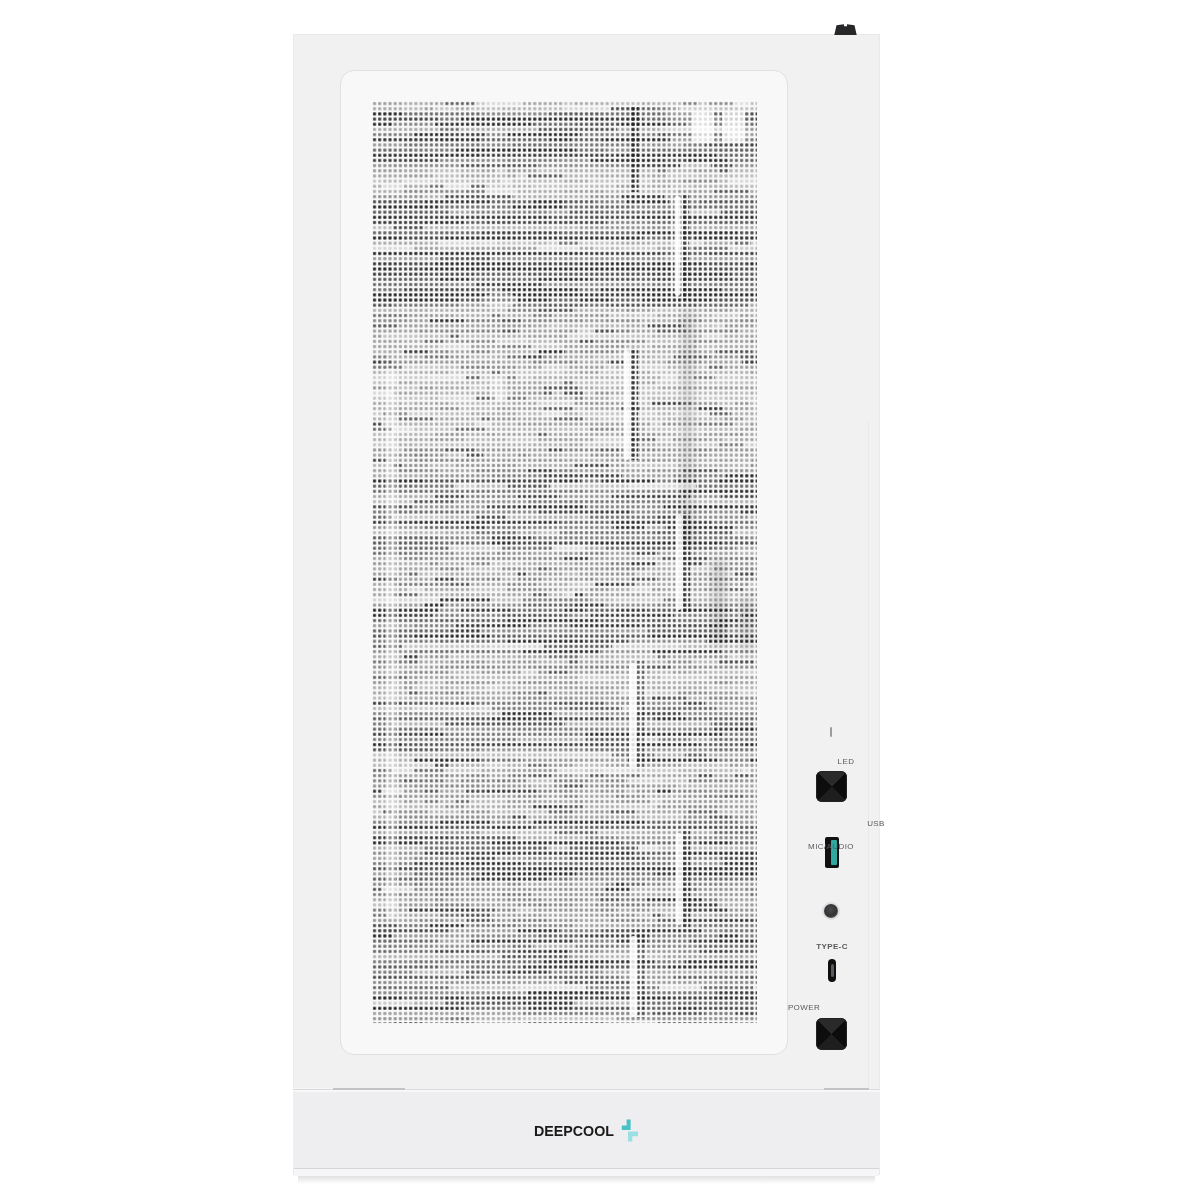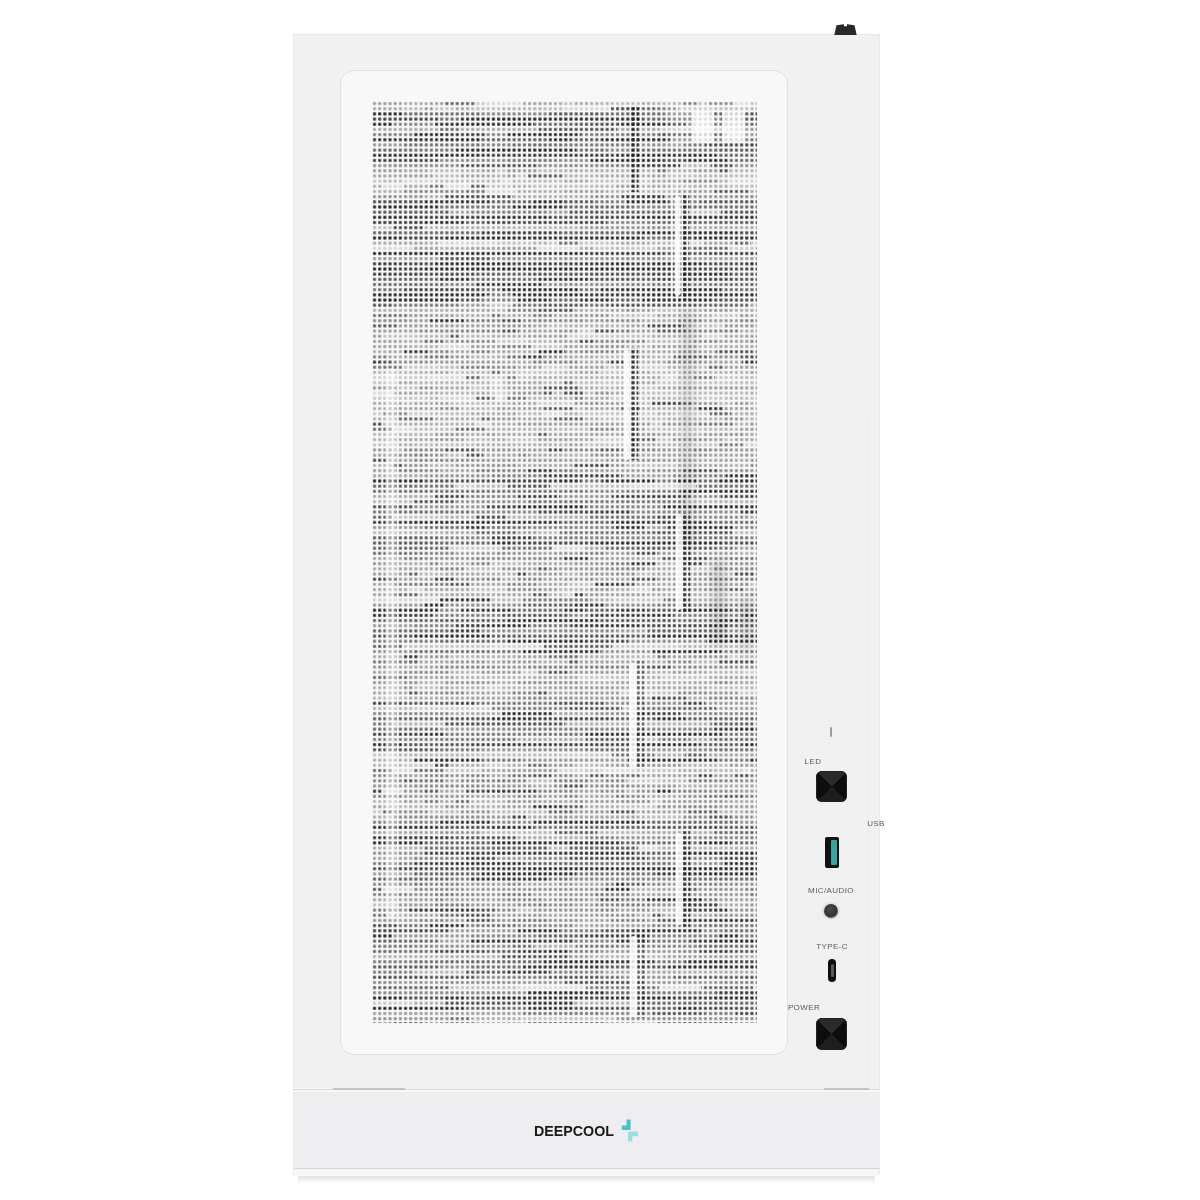--- a/index.html
+++ b/index.html
@@ -2249,34 +2249,34 @@
   <rect x="385" y="368" width="11" height="550" rx="5.5" fill="#fff" opacity="0.38"></rect>
   <ellipse cx="500" cy="300" rx="18" ry="7" fill="#fff" opacity="0.40"></ellipse>
   <ellipse cx="497" cy="390" rx="8" ry="12" fill="#fff" opacity="0.35"></ellipse>
 </g>
 </svg>
 
 <div class="abs" style="left:868px;top:420px;width:1px;height:669px;background:#e9e9eb;"></div>
 
 <div class="abs" style="left:830px;top:727px;width:2px;height:10px;background:#9c9ca0;border-radius:1px;"></div>
 
-<div class="iolabel" style="left:813px;top:757px;text-align:right;">LED</div>
+<div class="iolabel" style="left:846px;top:757px;text-align:right;">LED</div>
 
 <div class="abs" style="left:816px;top:771px;width:31px;height:31px;border-radius:6px;background:conic-gradient(from 45deg at 50% 50%, #0c0c0c 0deg 90deg, #1e1e1e 90deg 180deg, #0d0d0d 180deg 270deg, #2a2a2a 270deg 360deg);box-shadow:0 0 0 1px #222 inset;"></div>
 
 <div class="iolabel" style="left:876px;top:819px;">USB</div>
 
 <div class="abs" style="left:825px;top:837px;width:14px;height:31px;border-radius:2px;background:#101012;"></div>
 <div class="abs" style="left:831px;top:840px;width:6px;height:25px;border-radius:1px;background:#2fa89f;"></div>
 
-<div class="iolabel" style="left:831px;top:886px;">MIC/AUDIO</div>
+<div class="iolabel" style="left:831px;top:842px;">MIC/AUDIO</div>
 
 <div class="abs" style="left:824px;top:904px;width:14px;height:14px;border-radius:50%;background:radial-gradient(circle at 45% 40%, #4a4a4c 0%, #333335 55%, #565658 75%, #7d7d80 100%);box-shadow:0 0 0 2px rgba(185,185,189,0.35);"></div>
 
-<div class="iolabel" style="left:832px;top:942px;">TYPE-C</div>
+<div class="iolabel" style="left:832px;top:942px;font-weight:bold;">TYPE-C</div>
 
 <div class="abs" style="left:828px;top:959px;width:8px;height:23px;border-radius:4px;background:#0e0e10;"></div>
 <div class="abs" style="left:830.5px;top:964px;width:3px;height:13px;border-radius:1.5px;background:#5a5a5e;"></div>
 
 <div class="iolabel" style="left:804px;top:1003px;">POWER</div>
 
 <div class="abs" style="left:816px;top:1018px;width:31px;height:32px;border-radius:6px;background:conic-gradient(from 45deg at 50% 50%, #0c0c0c 0deg 90deg, #1e1e1e 90deg 180deg, #0d0d0d 180deg 270deg, #2a2a2a 270deg 360deg);box-shadow:0 0 0 1px #222 inset;"></div>
 
 <div class="abs" style="left:293px;top:1089px;width:587px;height:1px;background:#dadadc;"></div>
 <div class="abs" style="left:333px;top:1088px;width:72px;height:2px;background:#c3c3c6;"></div>

